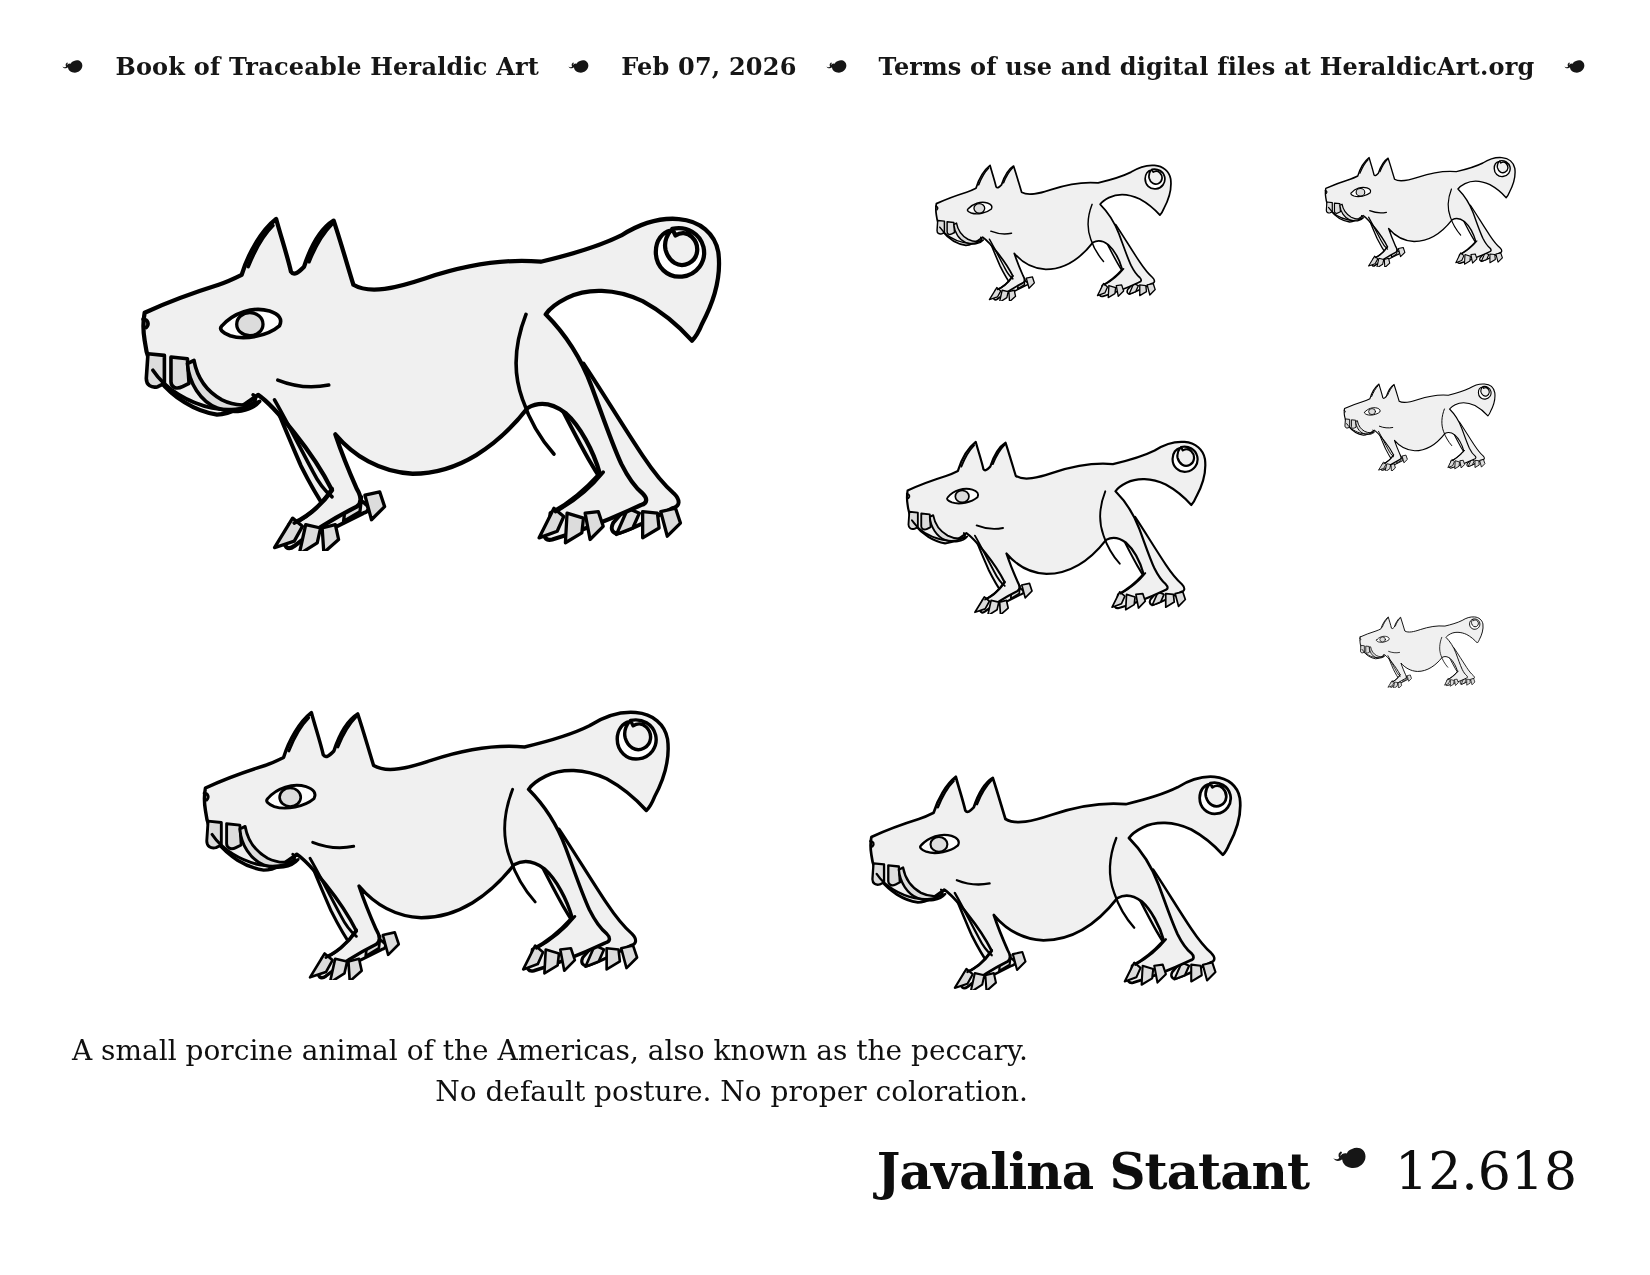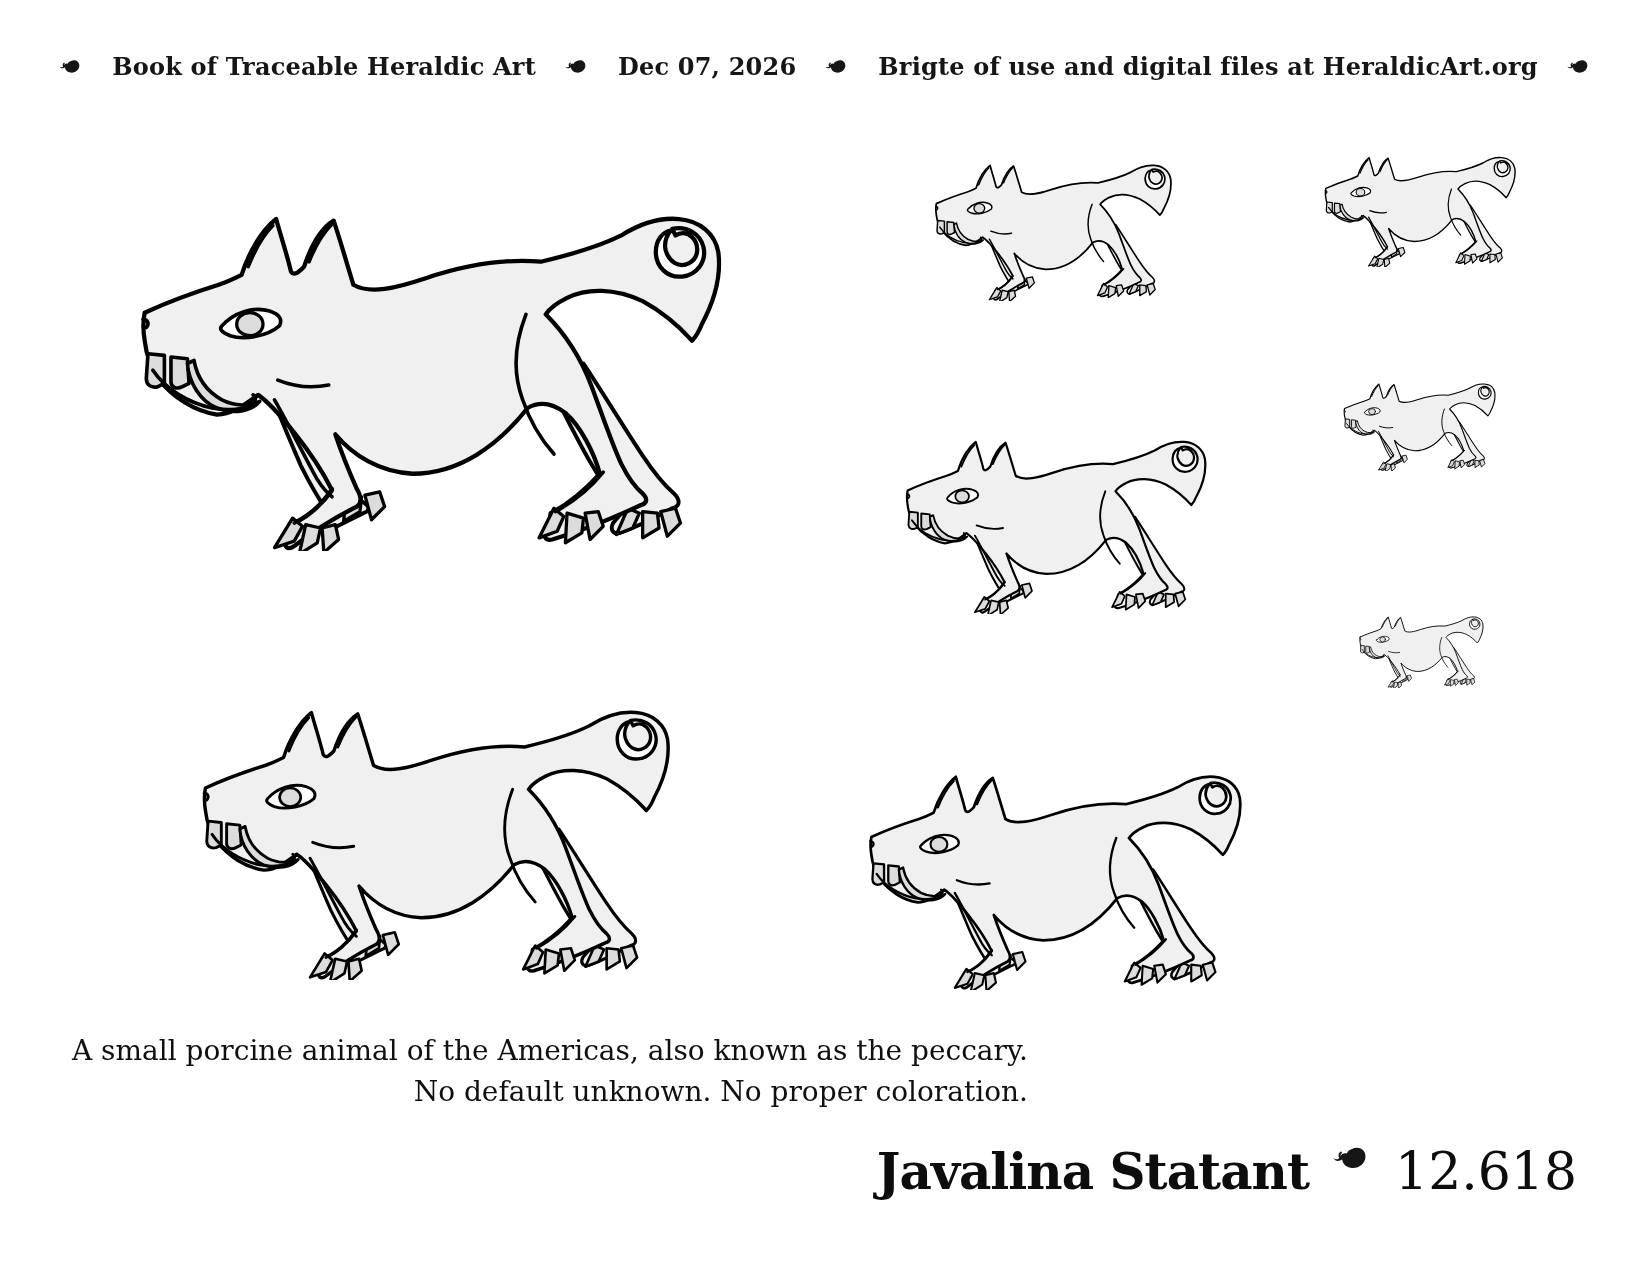--- a/index.html
+++ b/index.html
@@ -113,25 +113,25 @@
 <div class="page">
 
   <div class="header">
     <svg class="fleuron">
         <use href="#fleuron-sym"></use>
       </svg>
     <span class="seg">Book of Traceable Heraldic Art</span>
     <svg class="fleuron">
         <use href="#fleuron-sym"></use>
       </svg>
-    <span class="seg">Dec 07, 2026</span>
+    <span class="seg">Feb 07, 2026</span>
     <svg class="fleuron">
         <use href="#fleuron-sym"></use>
       </svg>
-    <span class="seg">Brigte of use and digital files at HeraldicArt.org</span>
+    <span class="seg">Terms of use and digital files at HeraldicArt.org</span>
     <svg class="fleuron">
         <use href="#fleuron-sym"></use>
       </svg>
   </div>
 
   <div class="art-layer">
       <svg class="fig" style="left:120px;top:196px;width:618px;height:355px;" viewBox="-4 -6 372 216">
         <use href="#javalina-sym"></use>
       </svg>
       <svg class="fig" style="left:186px;top:694px;width:497px;height:286px;" viewBox="-4 -6 372 216">
@@ -152,21 +152,21 @@
       <svg class="fig" style="left:1355px;top:612px;width:132px;height:76px;" viewBox="-4 -6 372 216">
         <use href="#javalina-sym"></use>
       </svg>
       <svg class="fig" style="left:856px;top:762px;width:396px;height:228px;" viewBox="-4 -6 372 216">
         <use href="#javalina-sym"></use>
       </svg>
     </div>
 
   <div class="desc">
     <div>A small porcine animal of the Americas, also known as the peccary.</div>
-    <div>No default unknown. No proper coloration.</div>
+    <div>No default posture. No proper coloration.</div>
   </div>
 
   <div class="title-row">
     <span class="title-name">Javalina Statant</span>
     <svg class="title-fleuron">
         <use href="#fleuron-sym"></use>
       </svg>
     <span class="title-number">12.618</span>
   </div>
 

